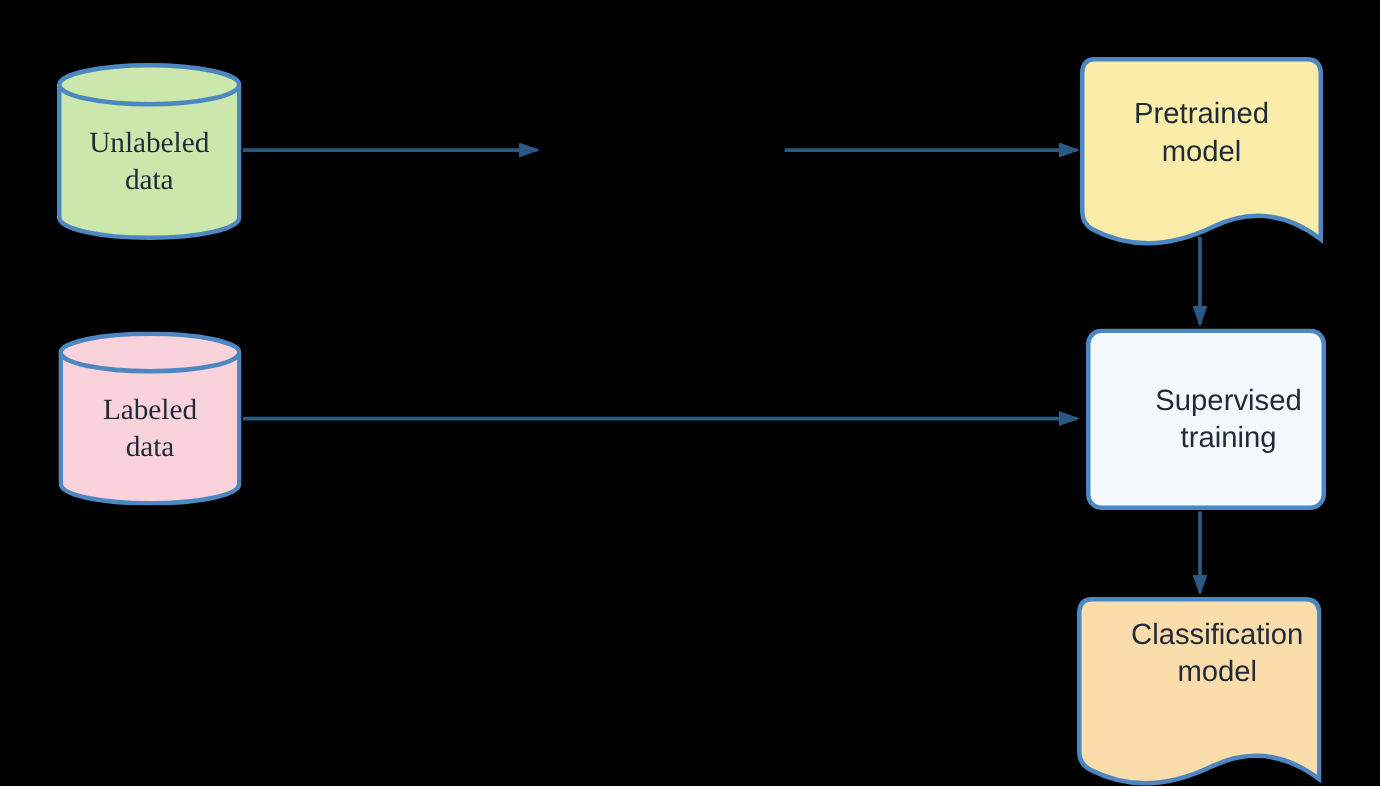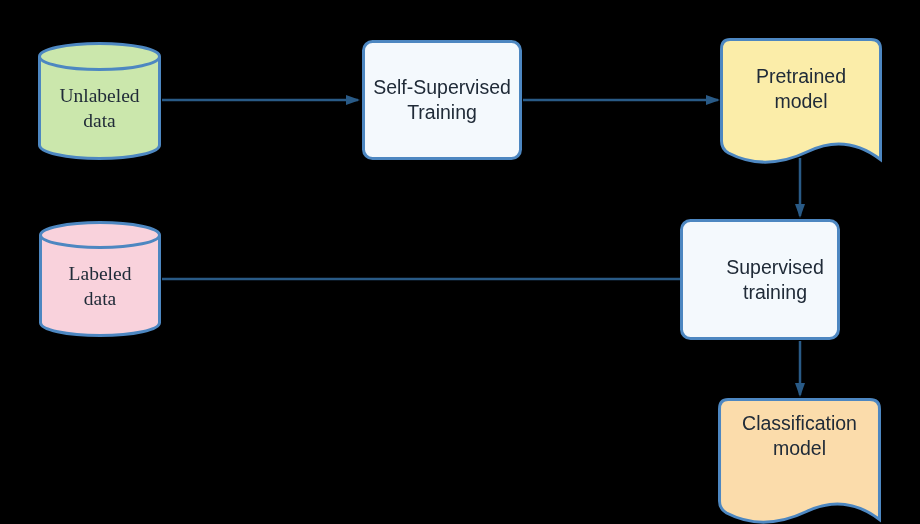--- a/index.html
+++ b/index.html
@@ -76,29 +76,20 @@
     <svg width="123" height="118" viewBox="0 0 123 118">
       <path class="shape-stroke" d="M1.5 14.5 V103 C1.5 110.5 28 116.5 61.5 116.5 C95 116.5 121.5 110.5 121.5 103 V14.5" fill="#cbe7ac" stroke="#4d87c1"></path>
       <ellipse class="shape-stroke" cx="61.5" cy="14.5" rx="60" ry="13" fill="#cbe7ac" stroke="#4d87c1"></ellipse>
     </svg>
     <div class="node-label label-cyl">
       <span>Unlabeled</span>
       <span>data</span>
     </div>
   </div>
 
-  <div class="node" style="left:362px; top:40px; width:160px; height:120px;">
-    <svg width="160" height="120" viewBox="0 0 160 120">
-      <rect class="shape-stroke" x="1.5" y="1.5" width="157" height="117" rx="9" ry="9" fill="#f4f9fd" stroke="#4d87c1"></rect>
-    </svg>
-    <div class="node-label">
-      <span>Self-Supervised</span>
-      <span>Training</span>
-    </div>
-  </div>
 
   <div class="node" style="left:720px; top:38px; width:162px; height:126px;">
     <svg width="162" height="126" viewBox="0 0 162 126">
       <path class="shape-stroke" d="M10 1.5 H151 Q160.5 1.5 160.5 11 V121.5 Q126 95 88 113.5 Q45 134 8.5 115 Q1.5 111 1.5 103 V11 Q1.5 1.5 10 1.5 Z" fill="#fbeda9" stroke="#4d87c1"></path>
     </svg>
     <div class="node-label label-doc">
       <span>Pretrained</span>
       <span>model</span>
     </div>
   </div>
@@ -107,31 +98,31 @@
     <svg width="122" height="116" viewBox="0 0 122 116">
       <path class="shape-stroke" d="M1.5 14 V101.5 C1.5 109 27.5 114.5 61 114.5 C94.5 114.5 120.5 109 120.5 101.5 V14" fill="#f9d2dc" stroke="#4d87c1"></path>
       <ellipse class="shape-stroke" cx="61" cy="14" rx="59.5" ry="12.5" fill="#f9d2dc" stroke="#4d87c1"></ellipse>
     </svg>
     <div class="node-label label-cyl">
       <span>Labeled</span>
       <span>data</span>
     </div>
   </div>
 
-  <div class="node" style="left:680px; top:219px; width:190px; height:121px;">
+  <div class="node" style="left:724px; top:219px; width:190px; height:121px;">
     <svg width="160" height="121" viewBox="0 0 160 121">
       <rect class="shape-stroke" x="1.5" y="1.5" width="157" height="118" rx="9" ry="9" fill="#f4f9fd" stroke="#4d87c1"></rect>
     </svg>
     <div class="node-label">
       <span>Supervised</span>
       <span>training</span>
     </div>
   </div>
 
-  <div class="node" style="left:718px; top:398px; width:163px; height:100px;">
+  <div class="node" style="left:718px; top:398px; width:163px; height:100px;padding-left:24px;">
     <svg width="163" height="126" viewBox="0 0 162 126" preserveAspectRatio="none">
       <path class="shape-stroke" d="M10 1.5 H151 Q160.5 1.5 160.5 11 V121.5 Q126 95 88 113.5 Q45 134 8.5 115 Q1.5 111 1.5 103 V11 Q1.5 1.5 10 1.5 Z" fill="#fbdcab" stroke="#4d87c1"></path>
     </svg>
     <div class="node-label label-doc">
       <span>Classification</span>
       <span>model</span>
     </div>
   </div>
 
 </div>

